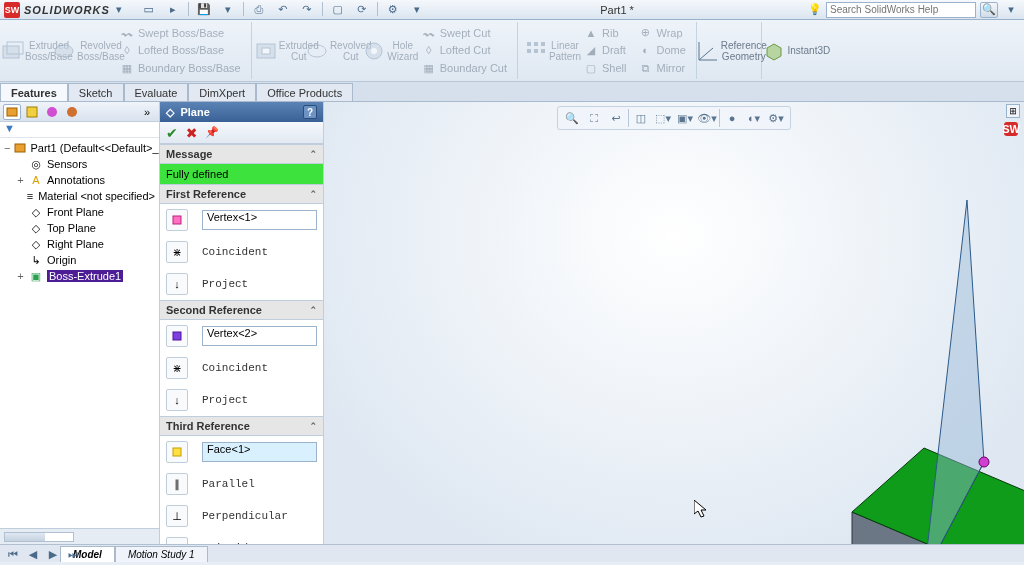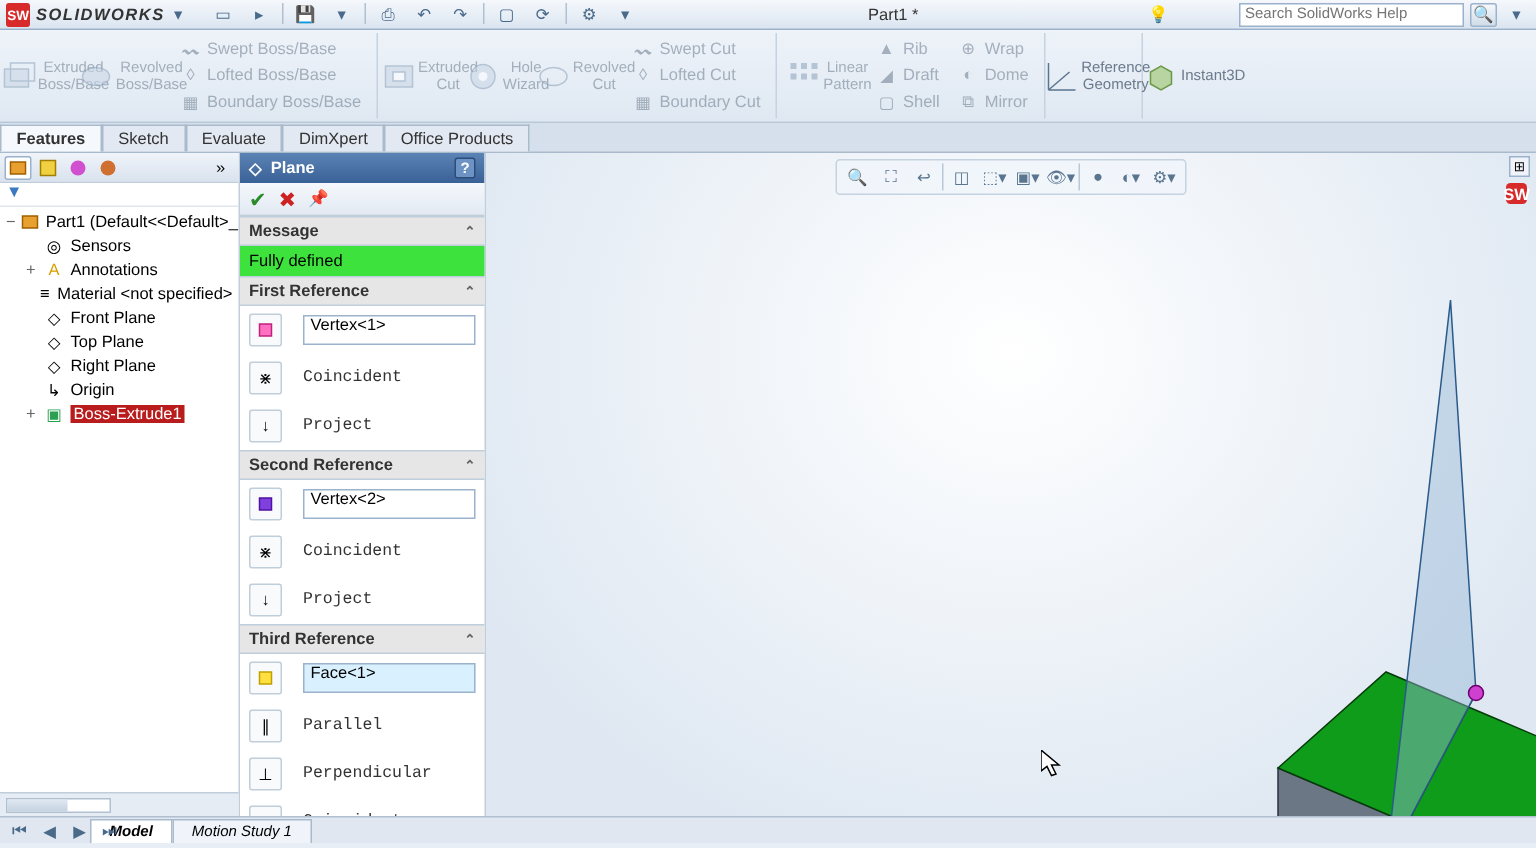--- a/index.html
+++ b/index.html
@@ -6,21 +6,21 @@
 html, body { width: 1024px; height: 565px; overflow: hidden; background: #e8eef5; }
 
 .titlebar { height: 20px; background: linear-gradient(#f5f8fc,#dbe5f0); display: flex; align-items: center; padding: 0 4px; border-bottom: 1px solid #9bb2cc; }
 .sw-logo { width: 16px; height: 16px; background: #d72a2a; border-radius: 2px; display: inline-flex; align-items: center; justify-content: center; color: #fff; font-weight: bold; font-size: 9px; margin-right: 4px; }
 .sw-brand { font-weight: bold; font-style: italic; letter-spacing: 1px; color: #333; text-align: right; }
 .qat { display: flex; gap: 6px; margin-left: 12px; }
 .qat-btn { width: 18px; height: 16px; display: flex; align-items: center; justify-content: center; color: #4a6a8a; border-radius: 2px; cursor: pointer; }
 .qat-sep { width: 1px; height: 14px; background: #b0c0d0; }
 .doc-title { flex: 1; text-align: center; color: #333; }
 .search-area { display: flex; align-items: center; gap: 4px; }
-.search-area input { width: 150px; height: 16px; border: 1px solid #9bb2cc; padding: 0 3px; font-size: 10px; background:#fff;margin-left:43px; }
+.search-area input { width: 150px; height: 16px; border: 1px solid #9bb2cc; padding: 0 3px; font-size: 10px; background:#fff; }
 .search-mag { width: 18px; height: 16px; background: linear-gradient(#f5f8fc,#d0dce8); border: 1px solid #9bb2cc; border-radius: 2px; display:flex; align-items:center; justify-content:center; }
 
 .ribbon { height: 62px; background: linear-gradient(#eef3f9,#dfe8f2); border-bottom: 1px solid #b8c8d8; display: flex; padding: 2px 6px; gap: 4px; }
 .rib-group { display: flex; border-right: 1px solid #c5d2e0; padding: 0 4px; }
 .rib-btn-lg { width: 52px; display: flex; flex-direction: row; align-items: center; justify-content: center; color: #555; cursor: pointer; border-radius: 3px; }
 .rib-btn-lg .ico { width: 28px; height: 28px; display: flex; align-items: center; justify-content: center; }
 .rib-btn-lg .lbl { font-size: 10px; text-align: center; line-height: 1.05; margin-top: 2px; color: #6b7a8c; }
 .rib-stack { display: flex; flex-direction: column; justify-content: space-around; padding: 2px 2px; }
 .rib-btn-sm { display: flex; align-items: center; gap: 4px; color: #6b7a8c; padding: 1px 4px; cursor: pointer; border-radius: 2px; white-space: nowrap; }
 .rib-btn-sm .ico { width: 14px; height: 14px; display:flex; align-items:center; justify-content:center; }
@@ -33,21 +33,21 @@
 .main { display: flex; height: 442px; }
 .left-panel { width: 160px; background: #fff; border-right: 1px solid #c0cdda; display: flex; flex-direction: column; }
 .tree-tabs { height: 20px; background: linear-gradient(#f0f4fa,#d9e2ee); display: flex; gap: 2px; padding: 2px 3px; border-bottom: 1px solid #c0cdda; }
 .tree-tab { width: 18px; height: 16px; display:flex; align-items:center; justify-content:center; border: 1px solid transparent; border-radius:2px; cursor:pointer; }
 .tree-tab.active { background:#fff; border-color:#9bb2cc; }
 .filter-row { height: 16px; padding-left: 4px; border-bottom: 1px solid #e0e6ee; }
 .tree { flex: 1; overflow: auto; padding: 2px 2px; }
 .tree-item { display: flex; align-items: center; padding: 1px 2px; gap: 4px; white-space: nowrap; cursor: pointer; }
 .tree-item .exp { width: 9px; display:inline-block; text-align:center; color:#666; }
 .tree-item .nico { width: 14px; height: 14px; display:inline-flex; align-items:center; justify-content:center; }
-.tree-item.selected .txt { background: #b91c1c; color: #fff; padding: 0 2px; }
+.tree-item.selected .txt { background: #4c1d95; color: #fff; padding: 0 2px; }
 .tree-scrollbar { height: 16px; background: #e6ecf4; border-top: 1px solid #c0cdda; display:flex; align-items:center; }
 .hscroll-track { width: 70px; height: 10px; border: 1px solid #b0c0d0; background: #fff; margin-left: 4px; position:relative; }
 .hscroll-thumb { position:absolute; left:0; top:0; width:40px; height:8px; background: linear-gradient(#dfe8f2,#c5d2e0); }
 
 .pm-panel { width: 164px; background: #fff; border-right: 1px solid #c0cdda; display:flex; flex-direction:column; overflow:hidden; }
 .pm-title { height: 20px; background: linear-gradient(#5b83b5,#3a6196); color: #fff; display: flex; align-items: center; padding: 0 6px; gap: 6px; font-weight: bold; }
 .pm-title .help { margin-left:auto; width:14px; height:14px; background:#6d93c5; border:1px solid #2a4d7a; color:#fff; display:flex; align-items:center; justify-content:center; border-radius:2px; font-size:10px; cursor:pointer; }
 .pm-actions { height: 22px; background: linear-gradient(#f5f8fc,#e2e9f2); display:flex; align-items:center; padding: 0 6px; gap:8px; border-bottom:1px solid #c0cdda; }
 .pm-ok { color: #2a8a2a; font-size:14px; cursor:pointer; }
 .pm-cancel { color: #c22; font-size:14px; cursor:pointer; }
@@ -151,33 +151,33 @@
           <svg width="26" height="26">
             <rect x="4" y="6" width="18" height="14" fill="#c9d6e4" stroke="#8aa2ba"></rect>
             <rect x="9" y="10" width="8" height="6" fill="#fff" stroke="#8aa2ba"></rect>
           </svg>
         </div>
       <div class="lbl">Extruded Cut</div>
     </div>
     <div class="rib-btn-lg disabled">
       <div class="ico">
           <svg width="26" height="26">
+            <ellipse cx="13" cy="13" rx="9" ry="6" fill="none" stroke="#8aa2ba"></ellipse>
+          </svg>
+        </div>
+      <div class="lbl">Revolved Cut</div>
+    </div>
+    <div class="rib-btn-lg disabled">
+      <div class="ico">
+          <svg width="26" height="26">
             <circle cx="13" cy="13" r="8" fill="#c9d6e4" stroke="#8aa2ba"></circle>
             <circle cx="13" cy="13" r="3" fill="#fff"></circle>
           </svg>
         </div>
       <div class="lbl">Hole Wizard</div>
-    </div>
-    <div class="rib-btn-lg disabled">
-      <div class="ico">
-          <svg width="26" height="26">
-            <ellipse cx="13" cy="13" rx="9" ry="6" fill="none" stroke="#8aa2ba"></ellipse>
-          </svg>
-        </div>
-      <div class="lbl">Revolved Cut</div>
     </div>
     <div class="rib-stack">
       <div class="rib-btn-sm disabled">
           <span class="ico">〰</span>
           <span>Swept Cut</span>
         </div>
       <div class="rib-btn-sm disabled">
           <span class="ico">◊</span>
           <span>Lofted Cut</span>
         </div>

